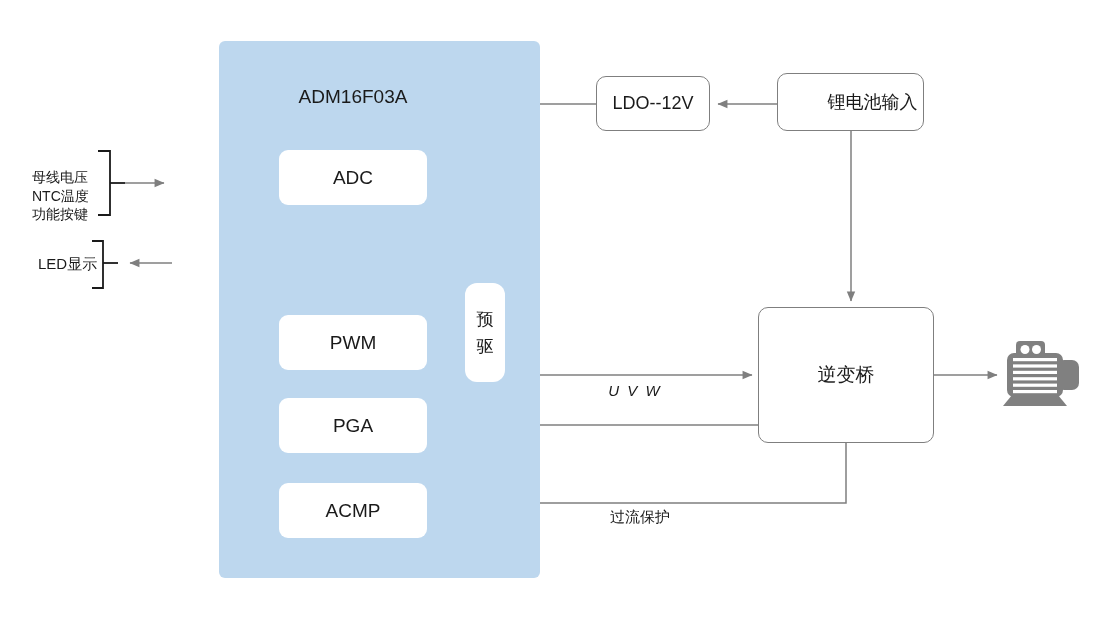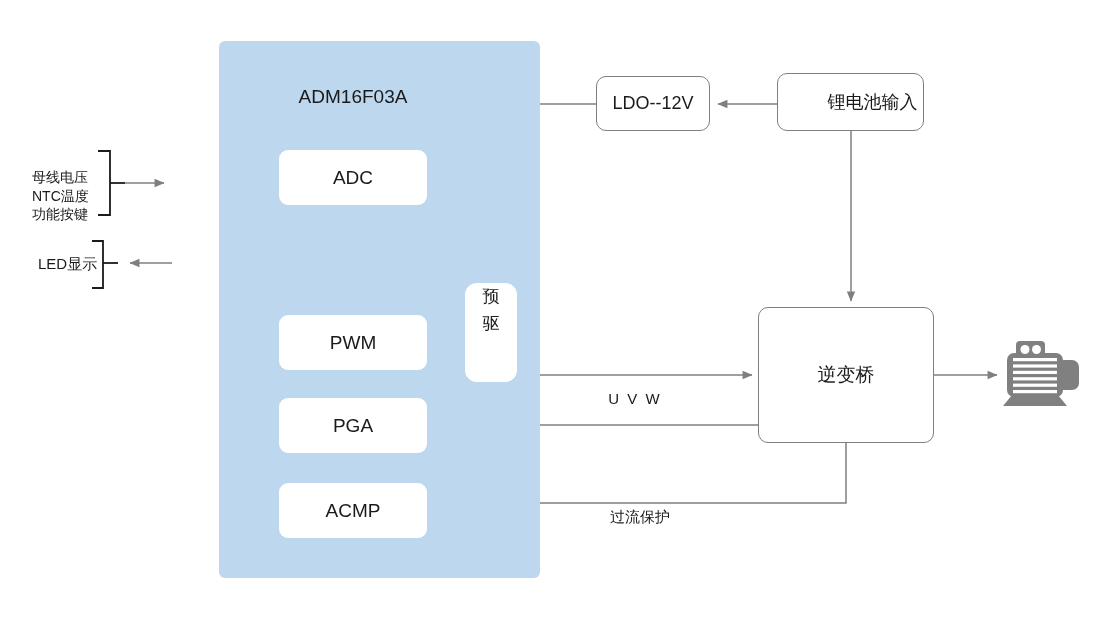--- a/index.html
+++ b/index.html
@@ -22,23 +22,23 @@
     text-align:center;font-size:19px;color:#1a1a1a;
   }
   .module{
     position:absolute;left:60px;width:148px;height:55px;
     background:#ffffff;border-radius:9px;
     display:flex;align-items:center;justify-content:center;
     font-size:19px;color:#1a1a1a;
   }
   .m0{top:109px}.m1{top:192px}.m2{top:274px}.m3{top:357px}.m4{top:442px}
   .predriver{
-    position:absolute;left:246px;top:242px;width:52px;height:99px;
+    position:absolute;left:246px;top:242px;width:40px;height:99px;
     background:#ffffff;border-radius:12px;
-    display:flex;align-items:flex-start;justify-content:center;
+    display:flex;align-items:center;justify-content:center;
   }
   .predriver span{
     display:inline-block;width:18px;word-break:break-all;
     font-size:17px;line-height:27px;text-align:center;color:#1a1a1a;
   }
   
   .obox{
     background:#ffffff;border:1.5px solid #7f7f7f;border-radius:10px;
     display:flex;align-items:center;justify-content:center;
     box-sizing:border-box;color:#1a1a1a;
@@ -47,21 +47,21 @@
   .battery{left:777px;top:73px;width:147px;height:58px;font-size:18px;padding-left:44px;}
   .inverter{left:758px;top:307px;width:176px;height:136px;font-size:19px;}
   
   .input-labels{
     left:32px;top:168px;width:68px;
     font-size:14px;line-height:18.5px;text-align:left;white-space:nowrap;
   }
   .led-label{left:38px;top:255px;font-size:15px;white-space:nowrap;}
   
   .conn-label{font-size:15px;text-align:center;color:#1a1a1a;white-space:nowrap;}
-  .uvw{left:585px;top:390px;width:100px;letter-spacing:2px;}
+  .uvw{left:585px;top:382px;width:100px;letter-spacing:2px;font-style:italic;}
   .bemf{left:562px;top:433px;width:160px;}
   .ocp{left:570px;top:508px;width:140px;}
   svg.layer{position:absolute;left:0;top:0;width:1100px;height:619px;pointer-events:none;}
 </style>
 </head>
 <body>
 
 <div class="canvas">
 
   <svg class="layer">

